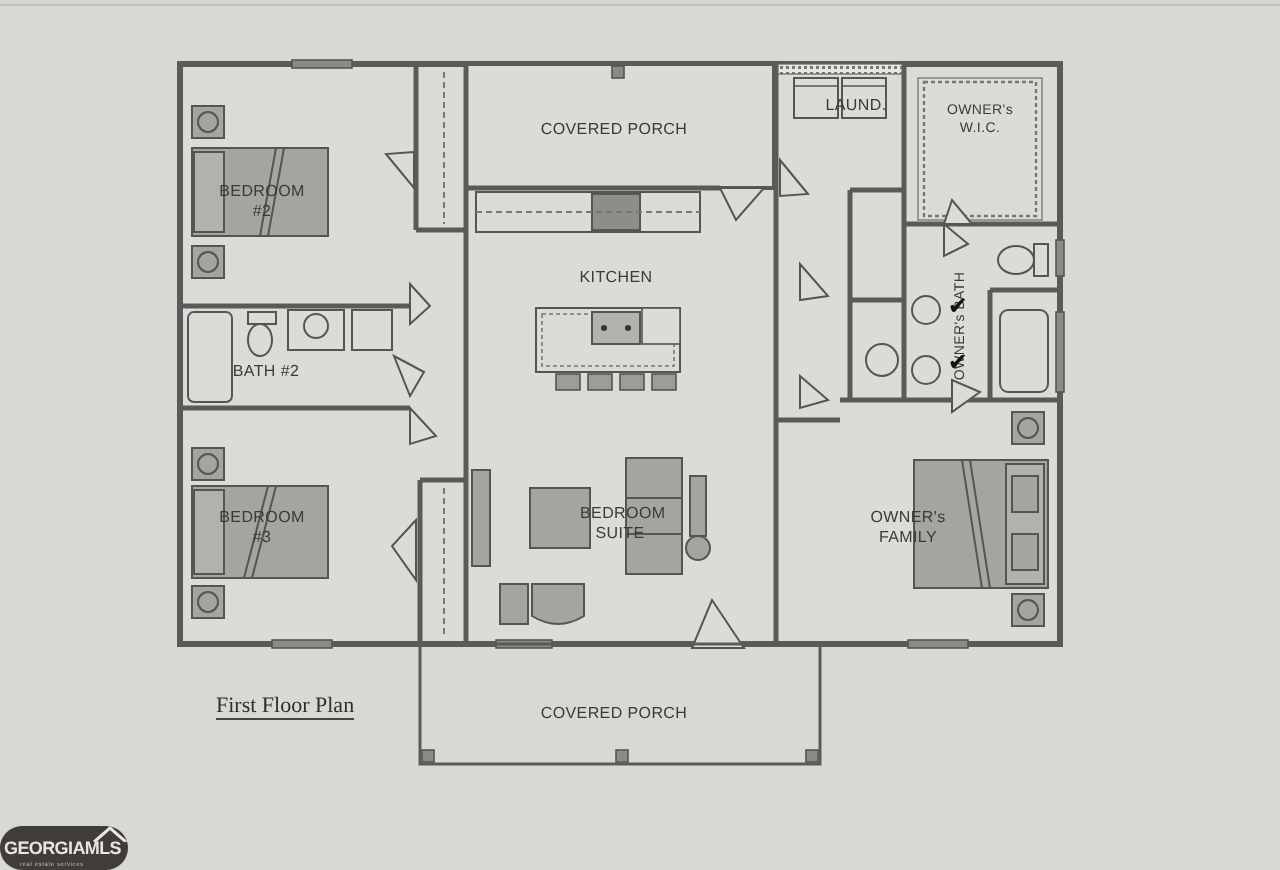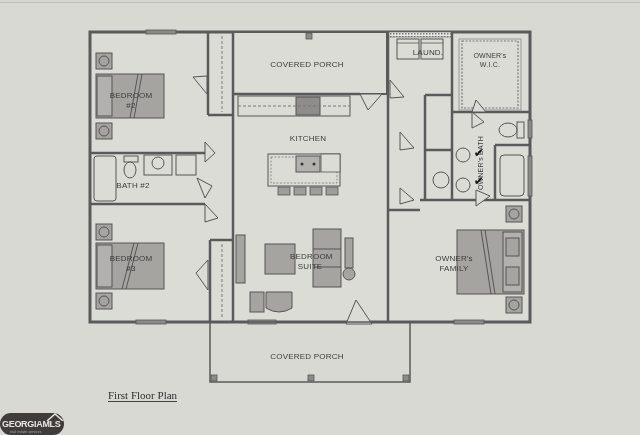--- a/index.html
+++ b/index.html
@@ -16,21 +16,21 @@
   }
   svg.plan { position:absolute; left:0; top:0; }
   .lbl {
     position:absolute; font-family:"Liberation Sans", sans-serif;
     font-size:8px; color:#3a3a3a; text-align:center; line-height:10px;
     letter-spacing:0.2px; white-space:nowrap;
   }
   .title {
     position:absolute; left:108px; top:347px;
     font-family:"Liberation Serif", serif; font-size:11px; color:#2e2e2e;
-    border-bottom:1px solid #444; padding-bottom:0px; line-height:12px;margin-top:42px;
+    border-bottom:1px solid #444; padding-bottom:0px; line-height:12px;
   }
   .logo {
     position:absolute; left:0; top:413px; width:64px; height:22px;
     background:#3f3c3a; color:#e8e6e4;
     font-family:"Liberation Sans", sans-serif;
     border-radius:11px;
   }
   .logo .main { position:absolute; left:2px; top:6px; font-size:9px; font-weight:bold; letter-spacing:-0.3px; }
   .logo .sub { position:absolute; left:10px; top:17px; font-size:3px; letter-spacing:0.3px; color:#bbb; }
   .logo .roof { position:absolute; left:46px; top:0px; }

